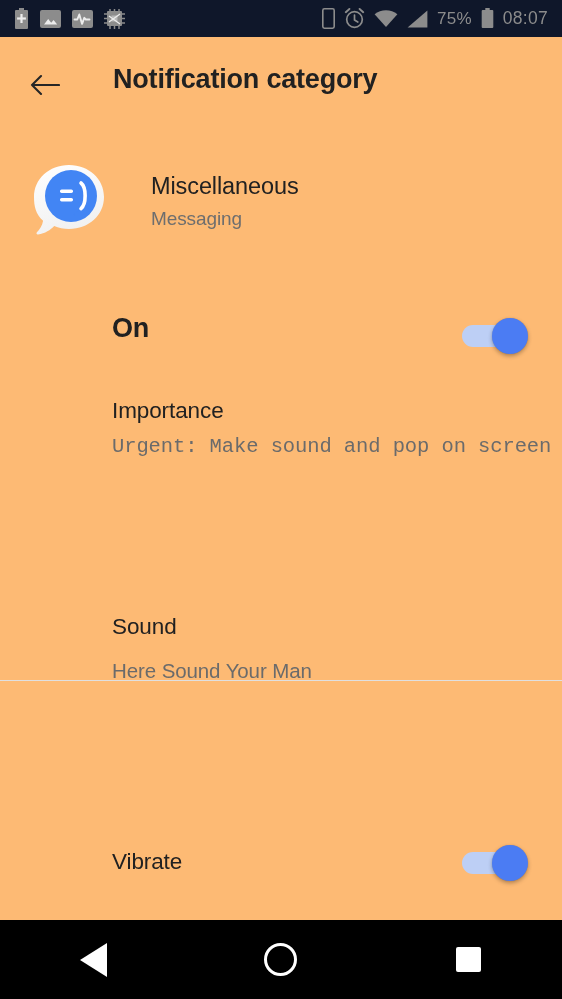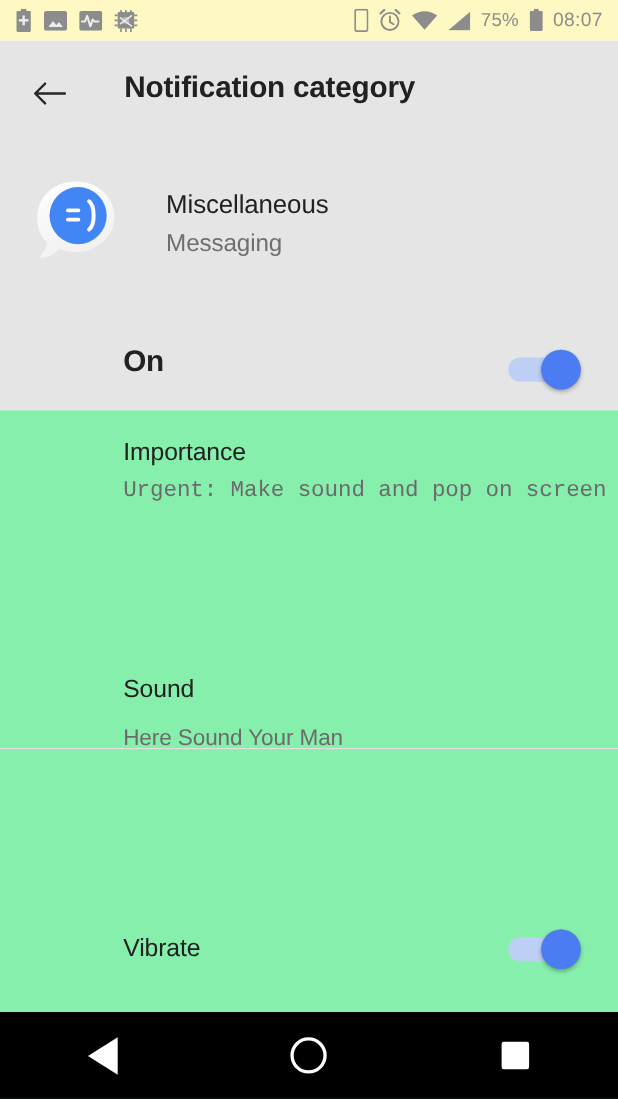--- a/index.html
+++ b/index.html
@@ -8,36 +8,36 @@
     background:#fafafa;
     font-family:"Liberation Sans", sans-serif;
     -webkit-font-smoothing:antialiased;
     overflow:hidden;
   }
   #screen { position:relative; width:562px; height:999px; background:#fafafa; }
 
   
   .statusbar {
     position:absolute; top:0; left:0; width:562px; height:37px;
-    background:#fef9c3; display:flex; align-items:center;
+    background:#0f172a; display:flex; align-items:center;
     padding:16px 14px;
   }
   .sb-left  { display:flex; align-items:center; gap:11px; }
   .sb-right { display:flex; align-items:center; gap:9px; margin-left:auto; }
   .sb-ico { display:block; fill:#8c8c8c; }
   .sb-text {
     color:#8c8c8c; font-size:17px; letter-spacing:.2px;
     font-family:"Liberation Sans", sans-serif;
   }
   .sb-clock { color:#8c8c8c; font-size:17.5px; letter-spacing:.3px; }
 
   
   .headzone {
     position:absolute; top:37px; left:0; width:562px; height:336px;
-    background:#e5e5e5;
+    background:#fdba74;
     text-decoration:underline;
   }
   .appbar { position:absolute; top:0; left:0; width:562px; height:93px; }
   .backbtn {
     position:absolute; left:22px; top:25px; width:46px; height:46px;
     display:flex; align-items:center; justify-content:center; cursor:pointer;
   }
   .backbtn svg { stroke:#262626; fill:none; stroke-width:2.1; }
   .title {
     position:absolute; left:113px; top:27px;
@@ -46,32 +46,32 @@
 
   
   .approw { position:absolute; top:120px; left:0; width:482px; height:100px; }
   .appicon { position:absolute; left:26px; top:3px; width:86px; height:86px; }
   .app-name {
     position:absolute; left:151px; top:16px;
     font-size:23.5px; color:#212121; letter-spacing:-.1px;
   }
   .app-sub {
     position:absolute; left:151px; top:51px;
-    font-size:22px; color:#6e6e6e; letter-spacing:-.1px;
+    font-size:19px; color:#6e6e6e; letter-spacing:-.1px;
   }
 
   
   .onrow { position:absolute; top:262px; left:0; width:562px; height:74px;padding-left:28px; }
   .on-label {
     position:absolute; left:112px; top:14px;
     font-size:27px; font-weight:700; color:#212121; letter-spacing:-.2px;
   }
 
   
-  .content { position:absolute; top:373px; left:0; width:562px; background:#86efac; }
+  .content { position:absolute; top:373px; left:0; width:562px; background:#fdba74; }
 
   .row { position:relative; width:562px; }
   .row-title {
     position:absolute; left:112px;
     font-size:22.5px; color:#212121; letter-spacing:-.1px; white-space:nowrap;
   }
   .row-sub {
     position:absolute; left:112px;
     font-size:20.5px; color:#6b6b6b; letter-spacing:-.1px; white-space:nowrap;
   }

